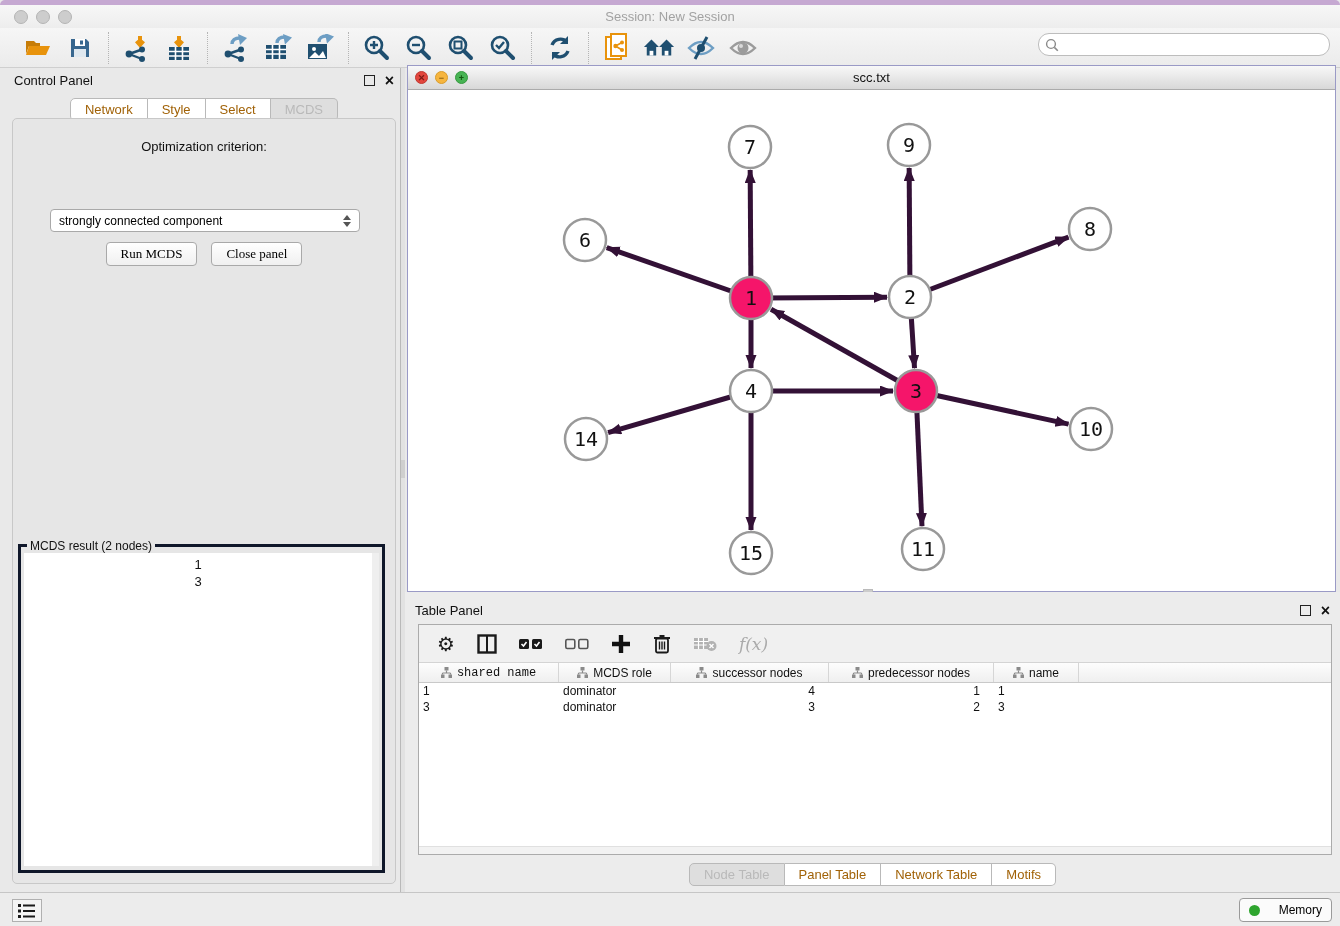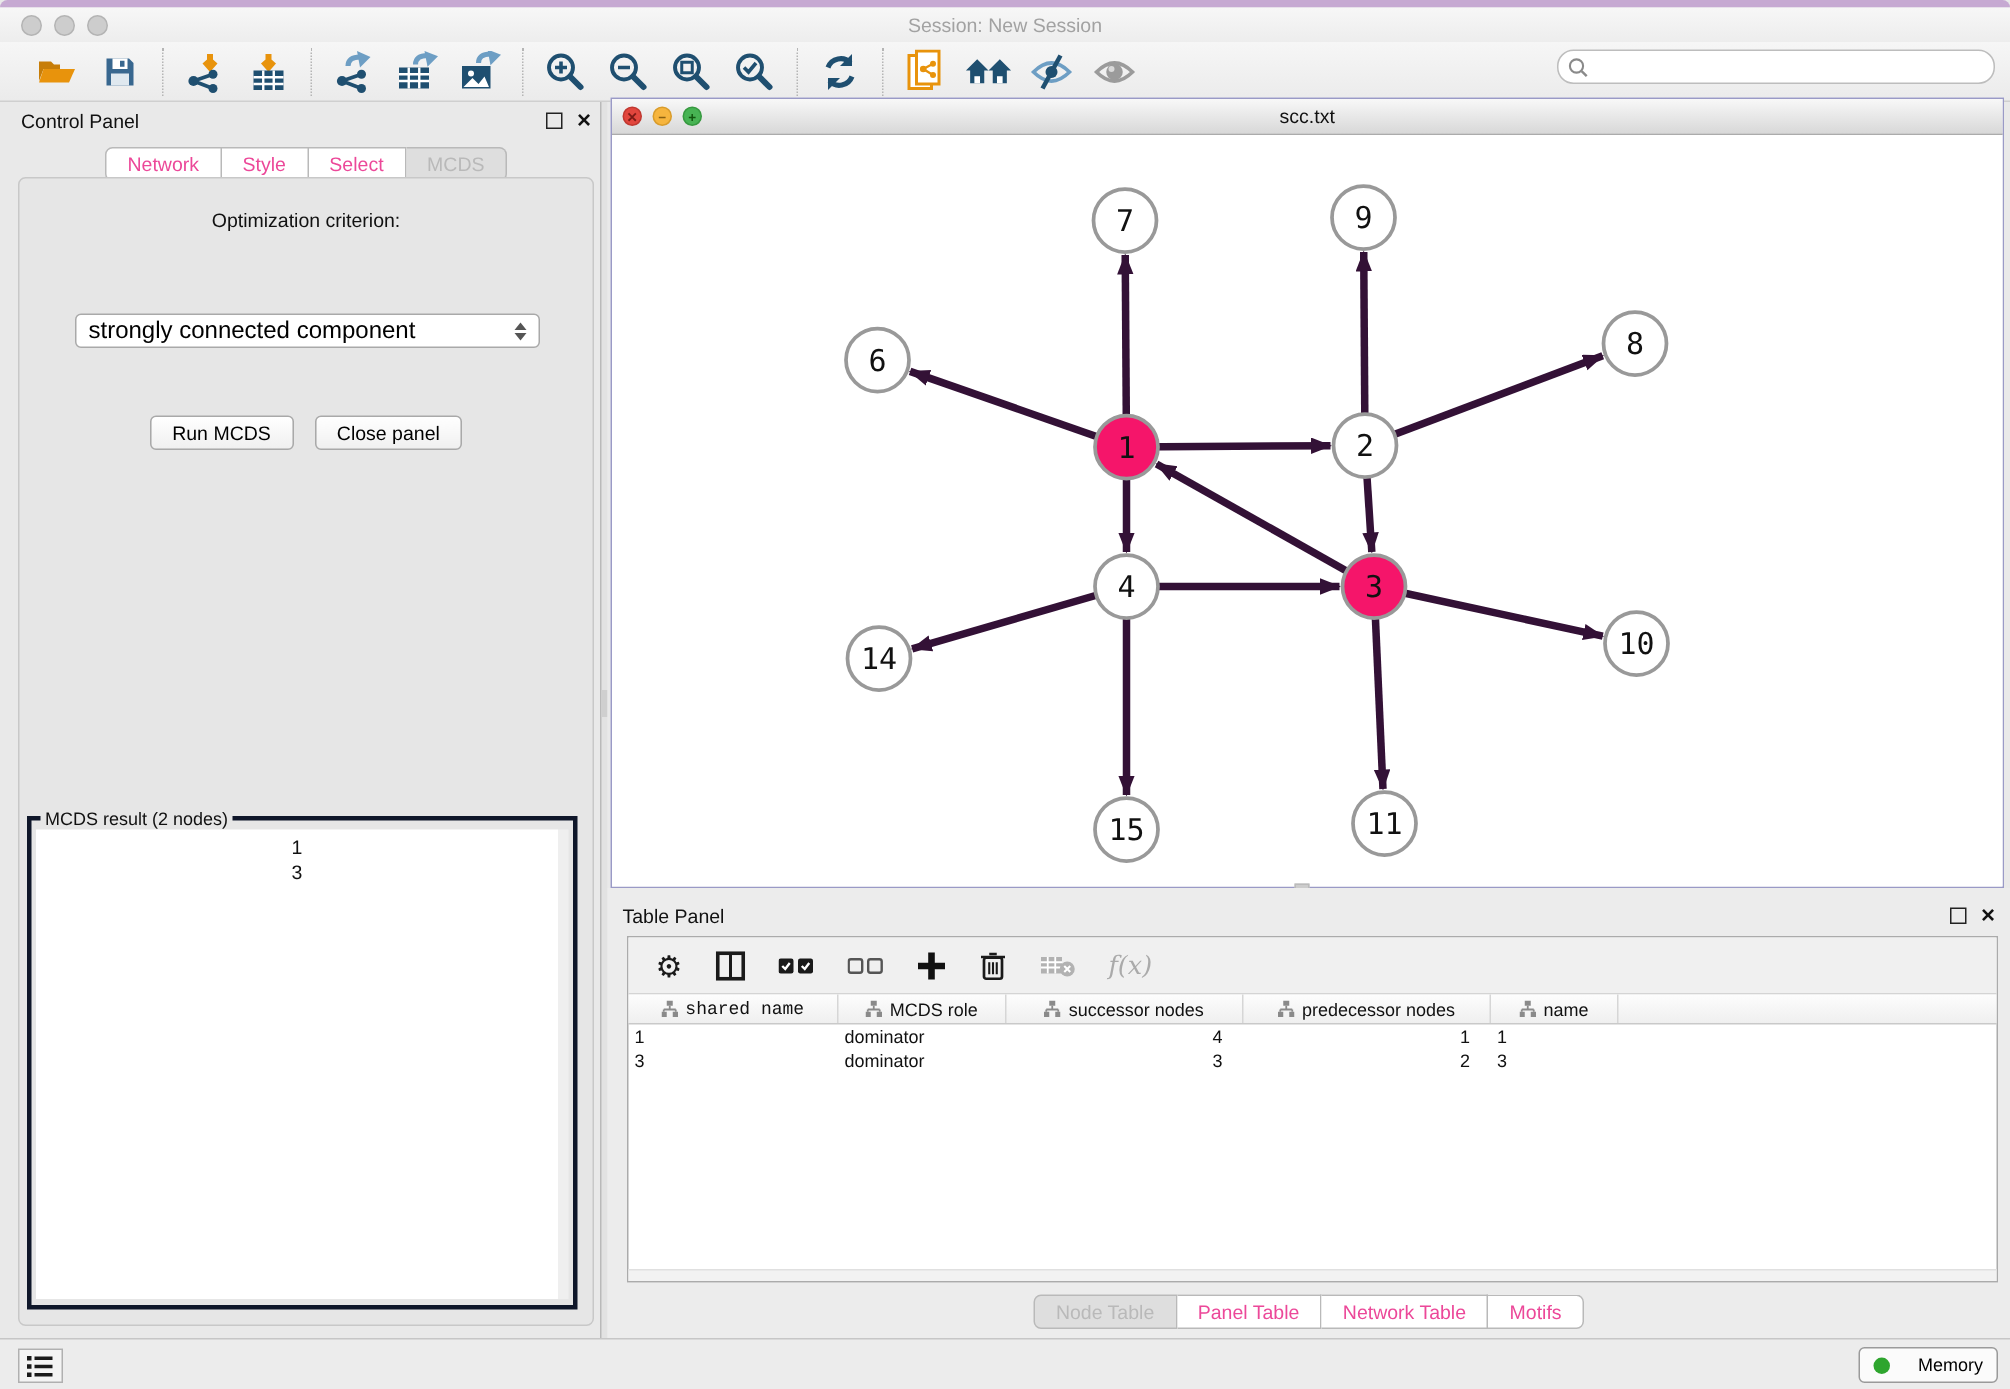--- a/index.html
+++ b/index.html
@@ -22,34 +22,34 @@
   .search-wrap input { border:none; outline:none; flex:1; font-size:12px; background:transparent; margin-left:4px; font-family:"Liberation Sans",sans-serif;}
 
   
   .control-panel { position:absolute; left:4px; top:68px; width:400px; height:824px; background:#e9e9e9; }
   .panel-head { height:24px; display:flex; align-items:center; padding:0 10px; }
   .panel-title { font-size:13px; color:#111; }
   .panel-head .spacer { flex:1; }
   .float-btn { width:11px; height:11px; border:1.5px solid #222; background:transparent; margin-right:10px; cursor:pointer; }
   .close-btn { font-size:16px; font-weight:bold; color:#111; line-height:11px; cursor:pointer; }
   .tabstrip { display:flex; justify-content:center; margin-top:6px; }
-  .tab { font-size:13px; padding:3px 14px; background:#fff; border:1px solid #b9b9b9; border-left:none; color:#ec4899; cursor:pointer; }
+  .tab { font-size:13px; padding:3px 14px; background:#fff; border:1px solid #b9b9b9; border-left:none; color:#a16207; cursor:pointer; }
   .tab:first-child { border-left:1px solid #b9b9b9; border-radius:5px 0 0 5px; }
   .tab:last-child { border-radius:0 5px 5px 0; }
   .tab.sel { background:#dedede; color:#b9b9b9; }
   .cp-box { position:absolute; left:8px; right:8px; top:50px; bottom:8px; background:#e6e6e6; border:1px solid #c8c8c8; border-radius:5px; }
   .opt-label { text-align:center; font-size:13px; margin-top:20px; color:#111; }
-  .select { position:absolute; left:37px; top:90px; width:310px; height:23px; background:#fff; border:1px solid #a9a9a9; border-radius:4px; font-size:16px; display:flex; align-items:center; padding:0 8px; cursor:pointer; }
+  .select { position:absolute; left:37px; top:90px; width:310px; height:23px; background:#fff; border:1px solid #a9a9a9; border-radius:4px; font-size:12px; display:flex; align-items:center; padding:0 8px; cursor:pointer; }
   .select .val { flex:1; }
   .updown { display:flex; flex-direction:column; gap:2px; }
   .updown i { width:0; height:0; border-left:4px solid transparent; border-right:4px solid transparent; }
   .updown .u { border-bottom:5px solid #555; }
   .updown .d { border-top:5px solid #555; }
   .btn-row { position:absolute; left:0; right:0; top:123px; display:flex; justify-content:center; gap:14px; }
-  .push-btn { background:linear-gradient(#ffffff,#f0f0f0); border:1px solid #a9a9a9; border-radius:4px; font-size:13px; padding:3px 14px; cursor:pointer; font-family:Liberation Sans, sans-serif;margin-top:35px; }
+  .push-btn { background:linear-gradient(#ffffff,#f0f0f0); border:1px solid #a9a9a9; border-radius:4px; font-size:13px; padding:3px 14px; cursor:pointer; font-family:Liberation Serif, serif; }
   .result-group { position:absolute; left:5px; right:10px; top:425px; bottom:10px; border:3px solid #0f172a;text-align:center; }
   .result-legend { position:absolute; top:-8px; left:6px; background:#e6e6e6; font-size:12px; padding:0 3px; color:#111; }
   .result-area { position:absolute; left:3px; right:10px; top:6px; bottom:4px; background:#fff; font-size:13px; line-height:17px; padding:3px 6px; white-space:pre; color:#111; overflow:hidden; }
   .result-scroll { position:absolute; right:3px; top:6px; bottom:4px; width:7px; background:#efefef; }
 
   
   .vsplit { position:absolute; left:400px; top:68px; width:5px; height:824px; background:#e2e2e2; border-left:1px solid #b9b9b9; }
   .vgrip { position:absolute; left:0px; top:392px; width:4px; height:18px; background:#cfcfcf; }
   .hgrip { position:absolute; left:458px; top:521px; width:10px; height:6px; background:#cccccc; border:1px solid #bbb; }
 

